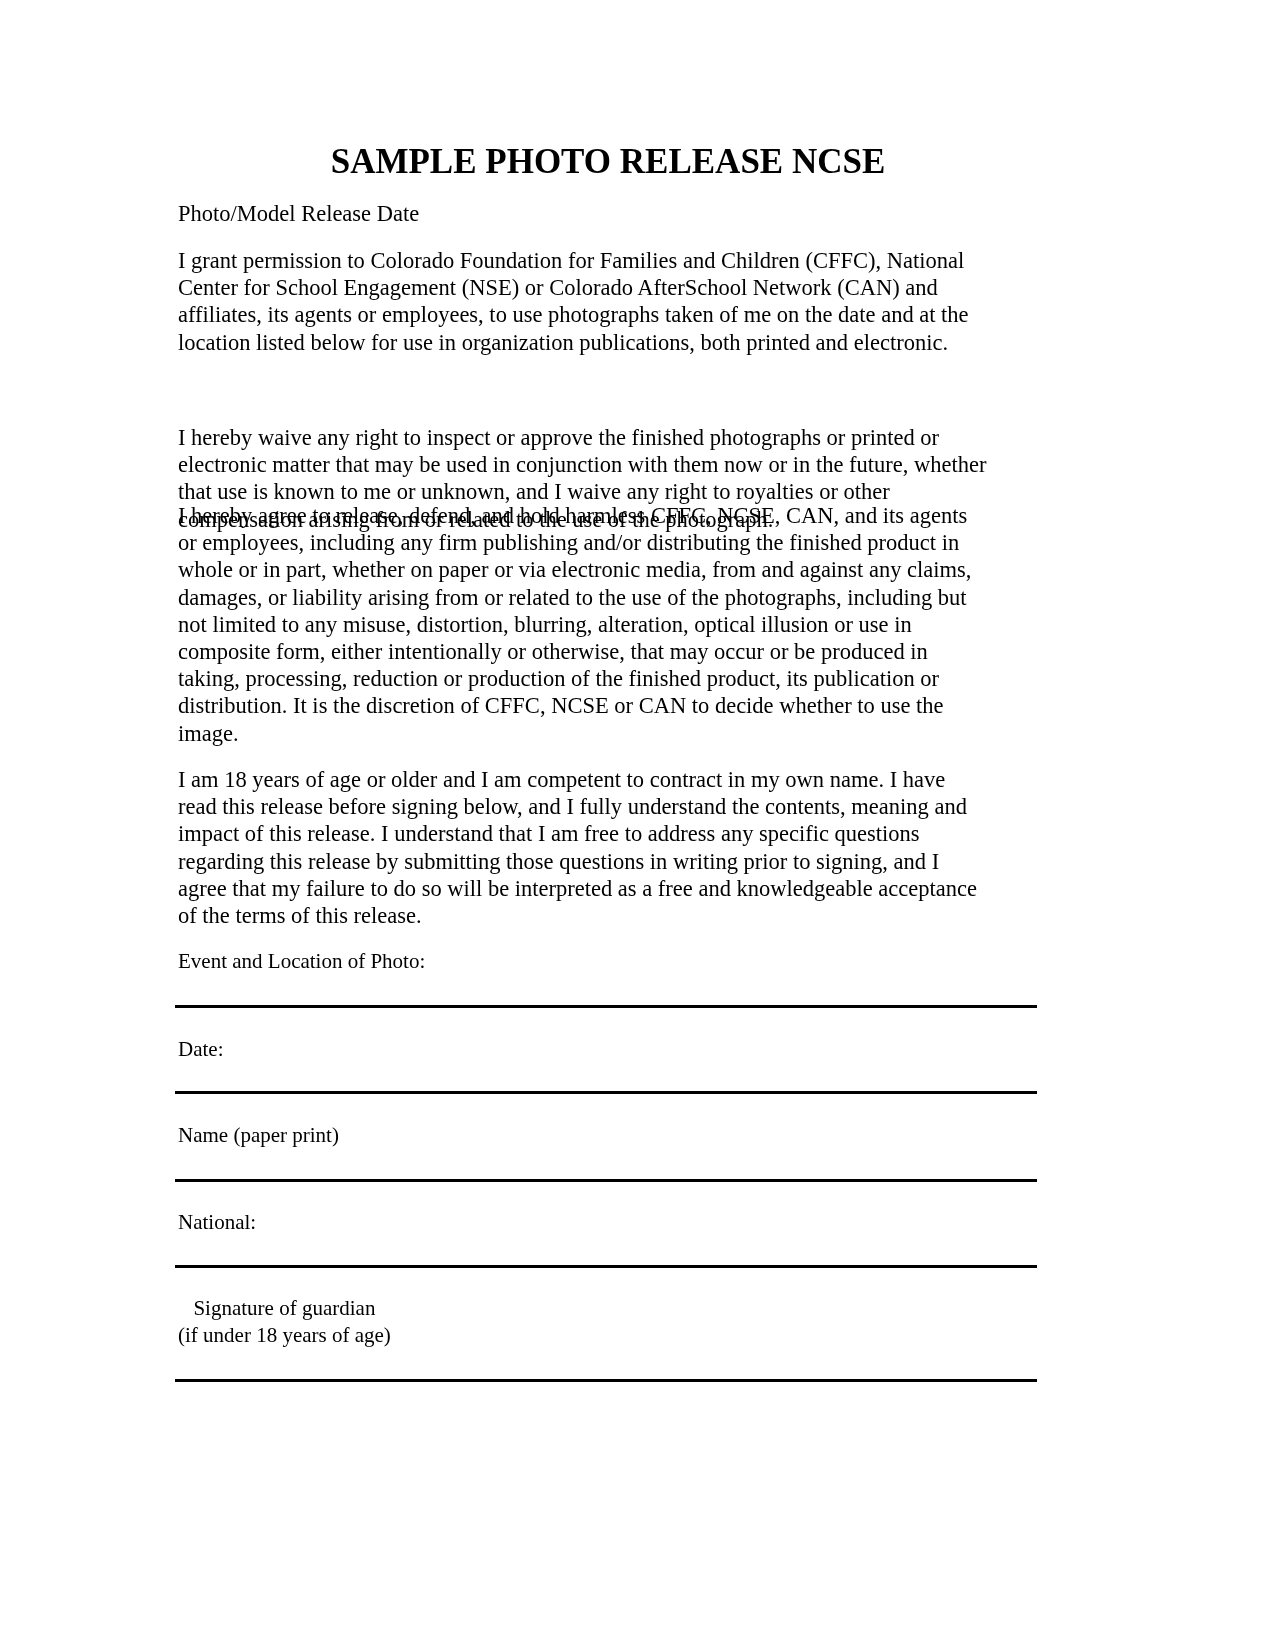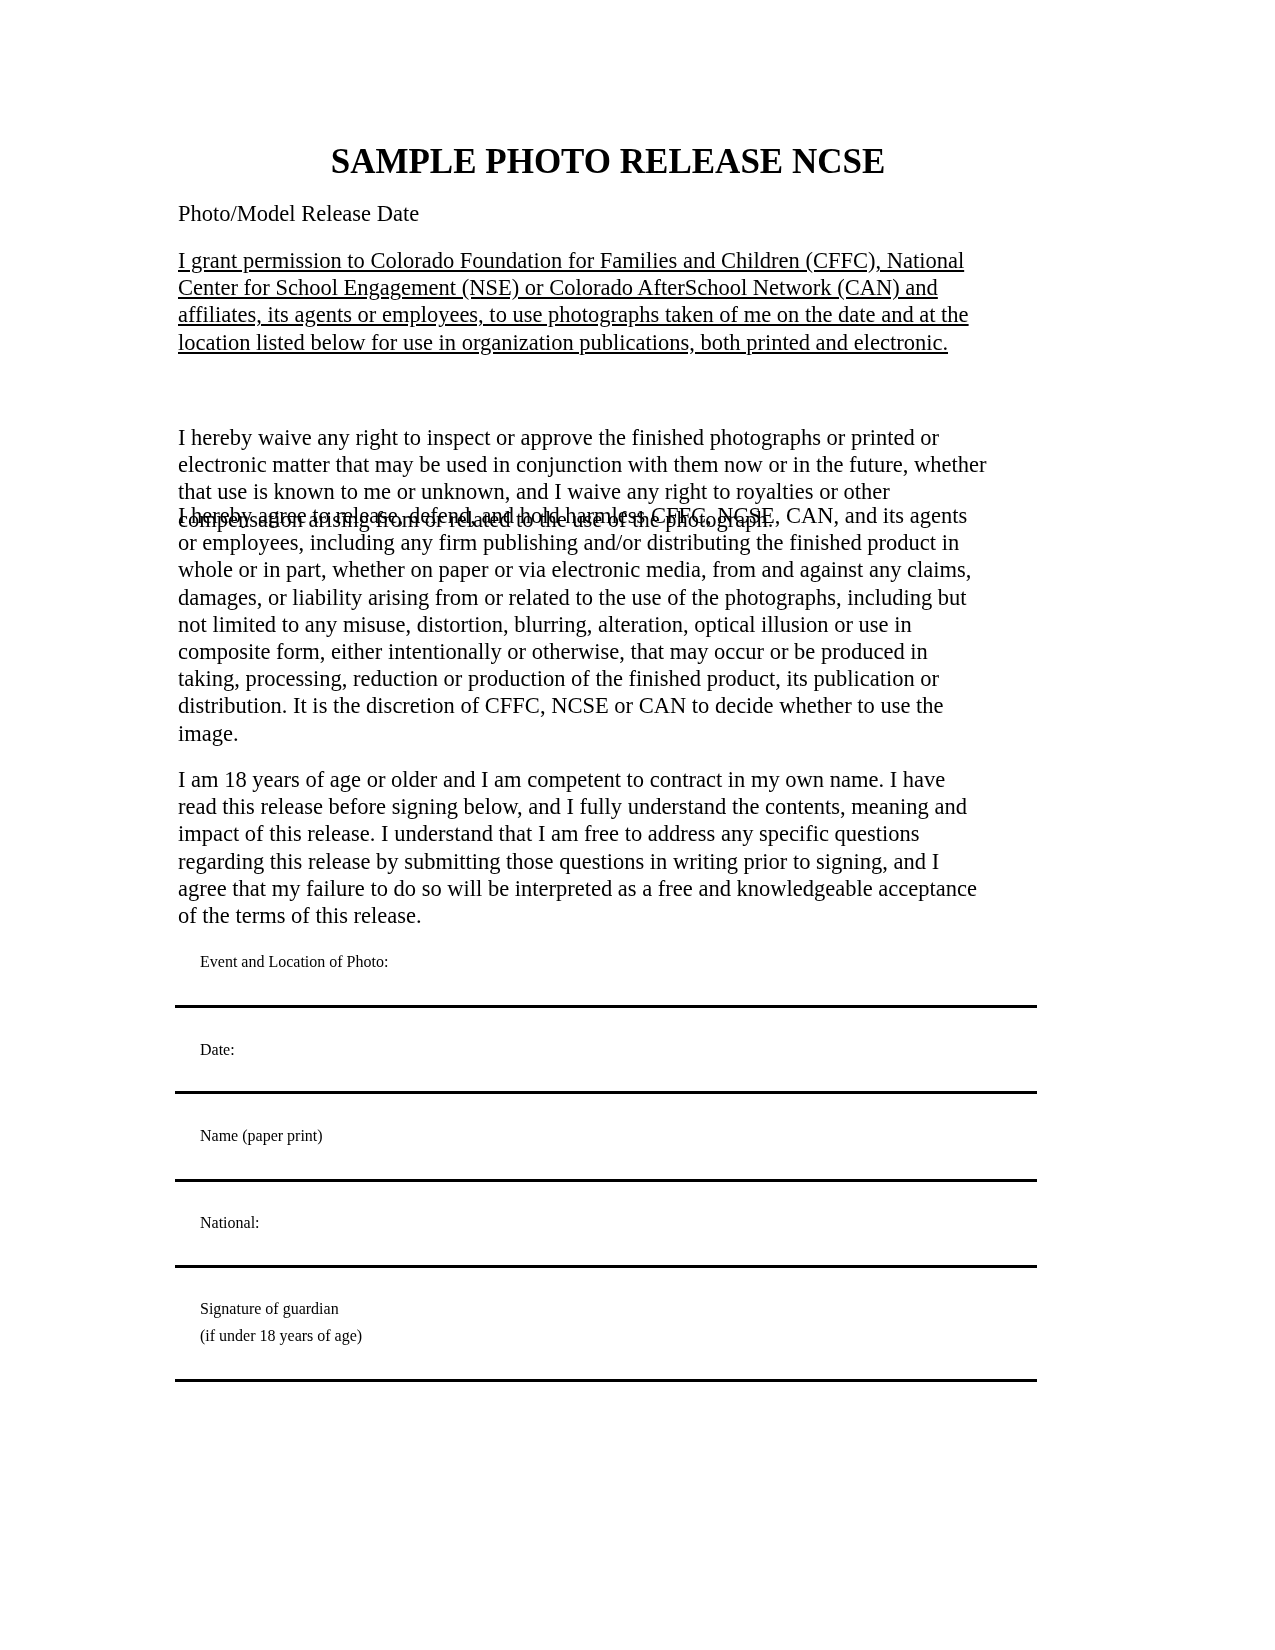--- a/index.html
+++ b/index.html
@@ -40,31 +40,30 @@
       line-height: 28px;
     }
     .para {
       position: absolute;
       left: 0;
       width: 870px;
       font-size: 22.5px;
       line-height: 27.2px;
       white-space: pre-line;
     }
-    .p1 { top: 247px; text-decoration: underline; }
+    .p1 { top: 247px; }
     .p2 { top: 376px; margin-top: 48px; }
     .p3 { top: 502px; }
     .p4 { top: 766px; }
     .field-label {
       position: absolute;
       left: 0;
-      font-size: 16px;
+      font-size: 21px;
       line-height: 27.2px;
       white-space: pre-line;
-      margin-left: 22px;
     }
     .field-line {
       position: absolute;
       left: -3px;
       width: 862px;
       height: 3px;
       background: #000000;
       cursor: text;
     }
   </style>
@@ -104,16 +103,16 @@
 
   <div class="field-label" style="top:1036px;">Date:</div>
   <div class="field-line" style="top:1091px;"></div>
 
   <div class="field-label" style="top:1122px;">Name (paper print)</div>
   <div class="field-line" style="top:1179px;"></div>
 
   <div class="field-label" style="top:1209px;">National:</div>
   <div class="field-line" style="top:1265px;"></div>
 
-  <div class="field-label" style="top:1295px;">Signature of guardian
+  <div class="field-label" style="top:1295px;text-align:center;">Signature of guardian
 (if under 18 years of age)</div>
   <div class="field-line" style="top:1379px;"></div>
 </div>
 
 </body></html>

